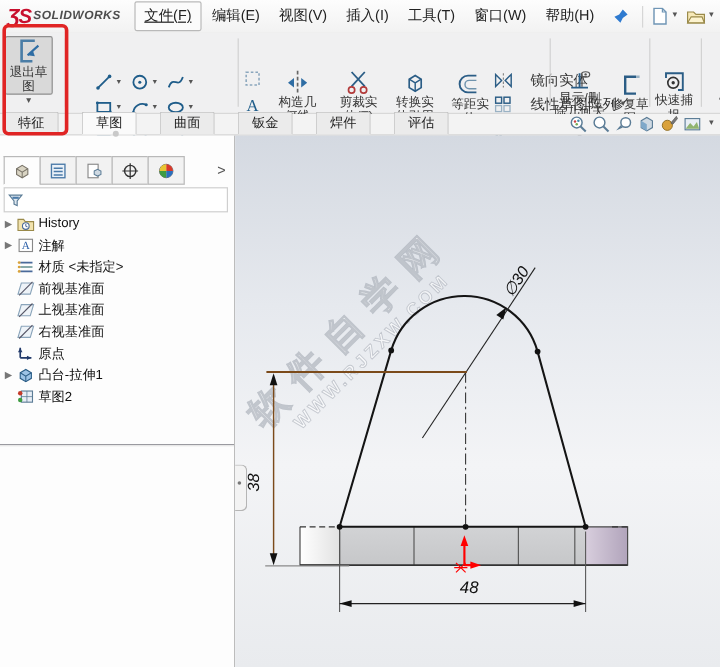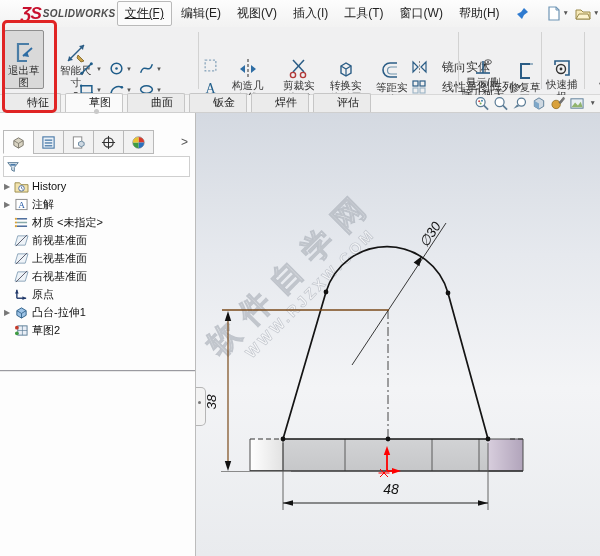--- a/index.html
+++ b/index.html
@@ -1,52 +1,52 @@
 <!DOCTYPE html>
 <html><head>
 <meta charset="utf-8">
 <style>
   html,body{margin:0;padding:0;background:#888;}
   .screen{position:relative;width:600px;height:556px;overflow:hidden;background:#fff;
           font-family:"Liberation Sans",sans-serif;-webkit-font-smoothing:antialiased;}
   
   .menubar{position:absolute;top:0;left:0;right:0;height:27px;background:linear-gradient(#fdfdfd,#f2f2f2);
-           border-bottom:1px solid #e3e3e3;display:flex;align-items:center;padding-left:15px;}
+           border-bottom:1px solid #e3e3e3;display:flex;align-items:center;}
   .logo{display:flex;align-items:center;margin-left:6px;width:118px;}
   .logo-mark{color:#c8102e;font-weight:bold;font-style:italic;font-size:17px;letter-spacing:-1px;}
   .logo-text{color:#4d4d4d;font-weight:bold;font-size:10px;letter-spacing:.4px;margin-left:2px;font-style:italic;}
   .menu-item{font-size:12px;color:#222;padding:3px 7px;margin:0 1px;white-space:nowrap;}
   .menu-item.boxed{border:1px solid #b9b9b9;background:#fbfbfb;border-radius:2px;text-decoration:underline;}
   .pin{margin:0 6px 0 8px;}
   .vsep{width:1px;height:18px;background:#d6d6d6;margin:0 5px;}
   .qgroup{display:flex;align-items:center;}
   .qbtn{display:flex;align-items:center;padding:1px 2px;}
   .dd{font-size:6.5px;color:#555;line-height:1;margin:0 2px;}
   
   .ribbon{position:absolute;top:27px;left:0;right:0;height:67px;background:#f0f0f1;border-bottom:1px solid #d8d8d8;}
   .rsep{position:absolute;top:5px;bottom:5px;width:1px;background:#d2d2d2;}
   .bigbtn{position:absolute;display:flex;flex-direction:column;align-items:center;}
-  .bigbtn .box{display:flex;flex-direction:column;align-items:center;padding:10px 2px 0 2px;border-radius:2px;}
+  .bigbtn .box{display:flex;flex-direction:column;align-items:center;padding:0 2px 0 2px;border-radius:2px;}
   .bigbtn .box.pressed{background:#d9d9d9;border:1px solid #8f8f8f;}
   .blabel{font-size:10.5px;line-height:11.5px;color:#333;text-align:center;width:3.2em;}
   .blabel.w4{width:3.4em;}
   .bigbtn .dd{margin-top:2px;font-size:7px;}
   .grid{position:absolute;left:79px;top:31px;display:grid;grid-template-columns:30px 30px 34px;grid-auto-rows:21px;}
   .gcell{display:flex;align-items:center;}
   .gcell .dd{font-size:6px;}
   .col4{position:absolute;left:203px;top:31px;display:flex;flex-direction:column;row-gap:7px;align-items:center;}
   .midbtn{position:absolute;top:31px;display:flex;flex-direction:column;align-items:center;}
   .midbtn .dd{margin-top:1px;font-size:7px;}
   .rightcol{position:absolute;left:340px;top:32px;display:flex;flex-direction:column;row-gap:4px;}
   .rrow{display:flex;align-items:center;height:16px;}
   .rrow .rlabel{font-size:12px;color:#333;margin-left:15px;white-space:nowrap;}
   
   .tabbar{position:absolute;top:95px;left:0;right:0;height:17px;background:#f3f3f3;border-bottom:1px solid #cfcfcf;display:flex;align-items:flex-end;}
   .tab{font-size:11px;color:#222;background:#ebebeb;border:1px solid #c6c6c6;border-bottom:none;
-       padding:1px 11px 2px 23px;margin-right:4px;border-radius:2px 2px 0 0;}
+       padding:1px 11px 2px 11px;margin-right:19px;border-radius:2px 2px 0 0;}
   .tab.active{background:#fafafa;}
   .hud{position:absolute;right:2px;top:1px;display:flex;align-items:center;column-gap:3px;}
   
   .panel{position:absolute;top:113px;left:0;width:195px;bottom:0;background:#fdfdfd;border-right:1px solid #bcbcbc;}
   .panel-grip{position:absolute;top:-4px;left:94px;width:5px;height:5px;border-radius:50%;background:#c9c9c9;}
   .ptabs{position:absolute;top:17px;left:3px;right:3px;height:24px;display:flex;align-items:center;}
   .ptab{width:29px;height:22px;border:1px solid #b9b9b9;background:#f2f2f2;display:flex;align-items:center;justify-content:center;margin-right:-1px;}
   .ptab.active{background:#fdfdfd;border-bottom-color:#fdfdfd;}
   .pchevron{margin-left:auto;font-size:12px;color:#555;padding:0 4px;}
   .filter{position:absolute;top:43px;left:3px;right:5px;height:19px;border:1px solid #cfcfcf;background:#fff;display:flex;align-items:center;}
@@ -140,32 +140,20 @@
           <line x1="20" y1="7" x2="11" y2="15" stroke="#2e6da4" stroke-width="1.8"></line>
           <path d="M11 15 l6 -1 -3 -4 z" fill="#2e6da4" transform="rotate(18 11 15)"></path>
         </svg>
         <div class="blabel">退出草图</div>
       </div>
       <span class="dd">▼</span>
     </div>
 
     <div class="rsep" style="left:54px;"></div>
 
-    <div class="bigbtn" style="left:57px;top:4px;">
-      <div class="box">
-        <svg width="24" height="24" viewBox="0 0 24 24">
-          <line x1="4" y1="20" x2="20" y2="4" stroke="#2b5d86" stroke-width="1.5"></line>
-          <path d="M4 20 l5 -1 -4 -4 z" fill="#2b5d86"></path>
-          <path d="M20 4 l-5 1 4 4 z" fill="#2b5d86"></path>
-          <path d="M14 14 l6 6 -3 1 -4 -4 z" fill="#caa24a" stroke="#7a6020" stroke-width=".8"></path>
-        </svg>
-        <div class="blabel">智能尺寸</div>
-      </div>
-      <span class="dd">▼</span>
-    </div>
 
     <div class="grid">
       <div class="gcell">
         <svg width="15" height="15" viewBox="0 0 14 14">
             <line x1="2.5" y1="11.5" x2="11.5" y2="2.5" stroke="#1f5d8a" stroke-width="1.4"></line>
             <circle cx="2.5" cy="11.5" r="1.4" fill="#1f5d8a"></circle>
             <circle cx="11.5" cy="2.5" r="1.4" fill="#1f5d8a"></circle>
           </svg>
         <span class="dd">▼</span>
       </div>

